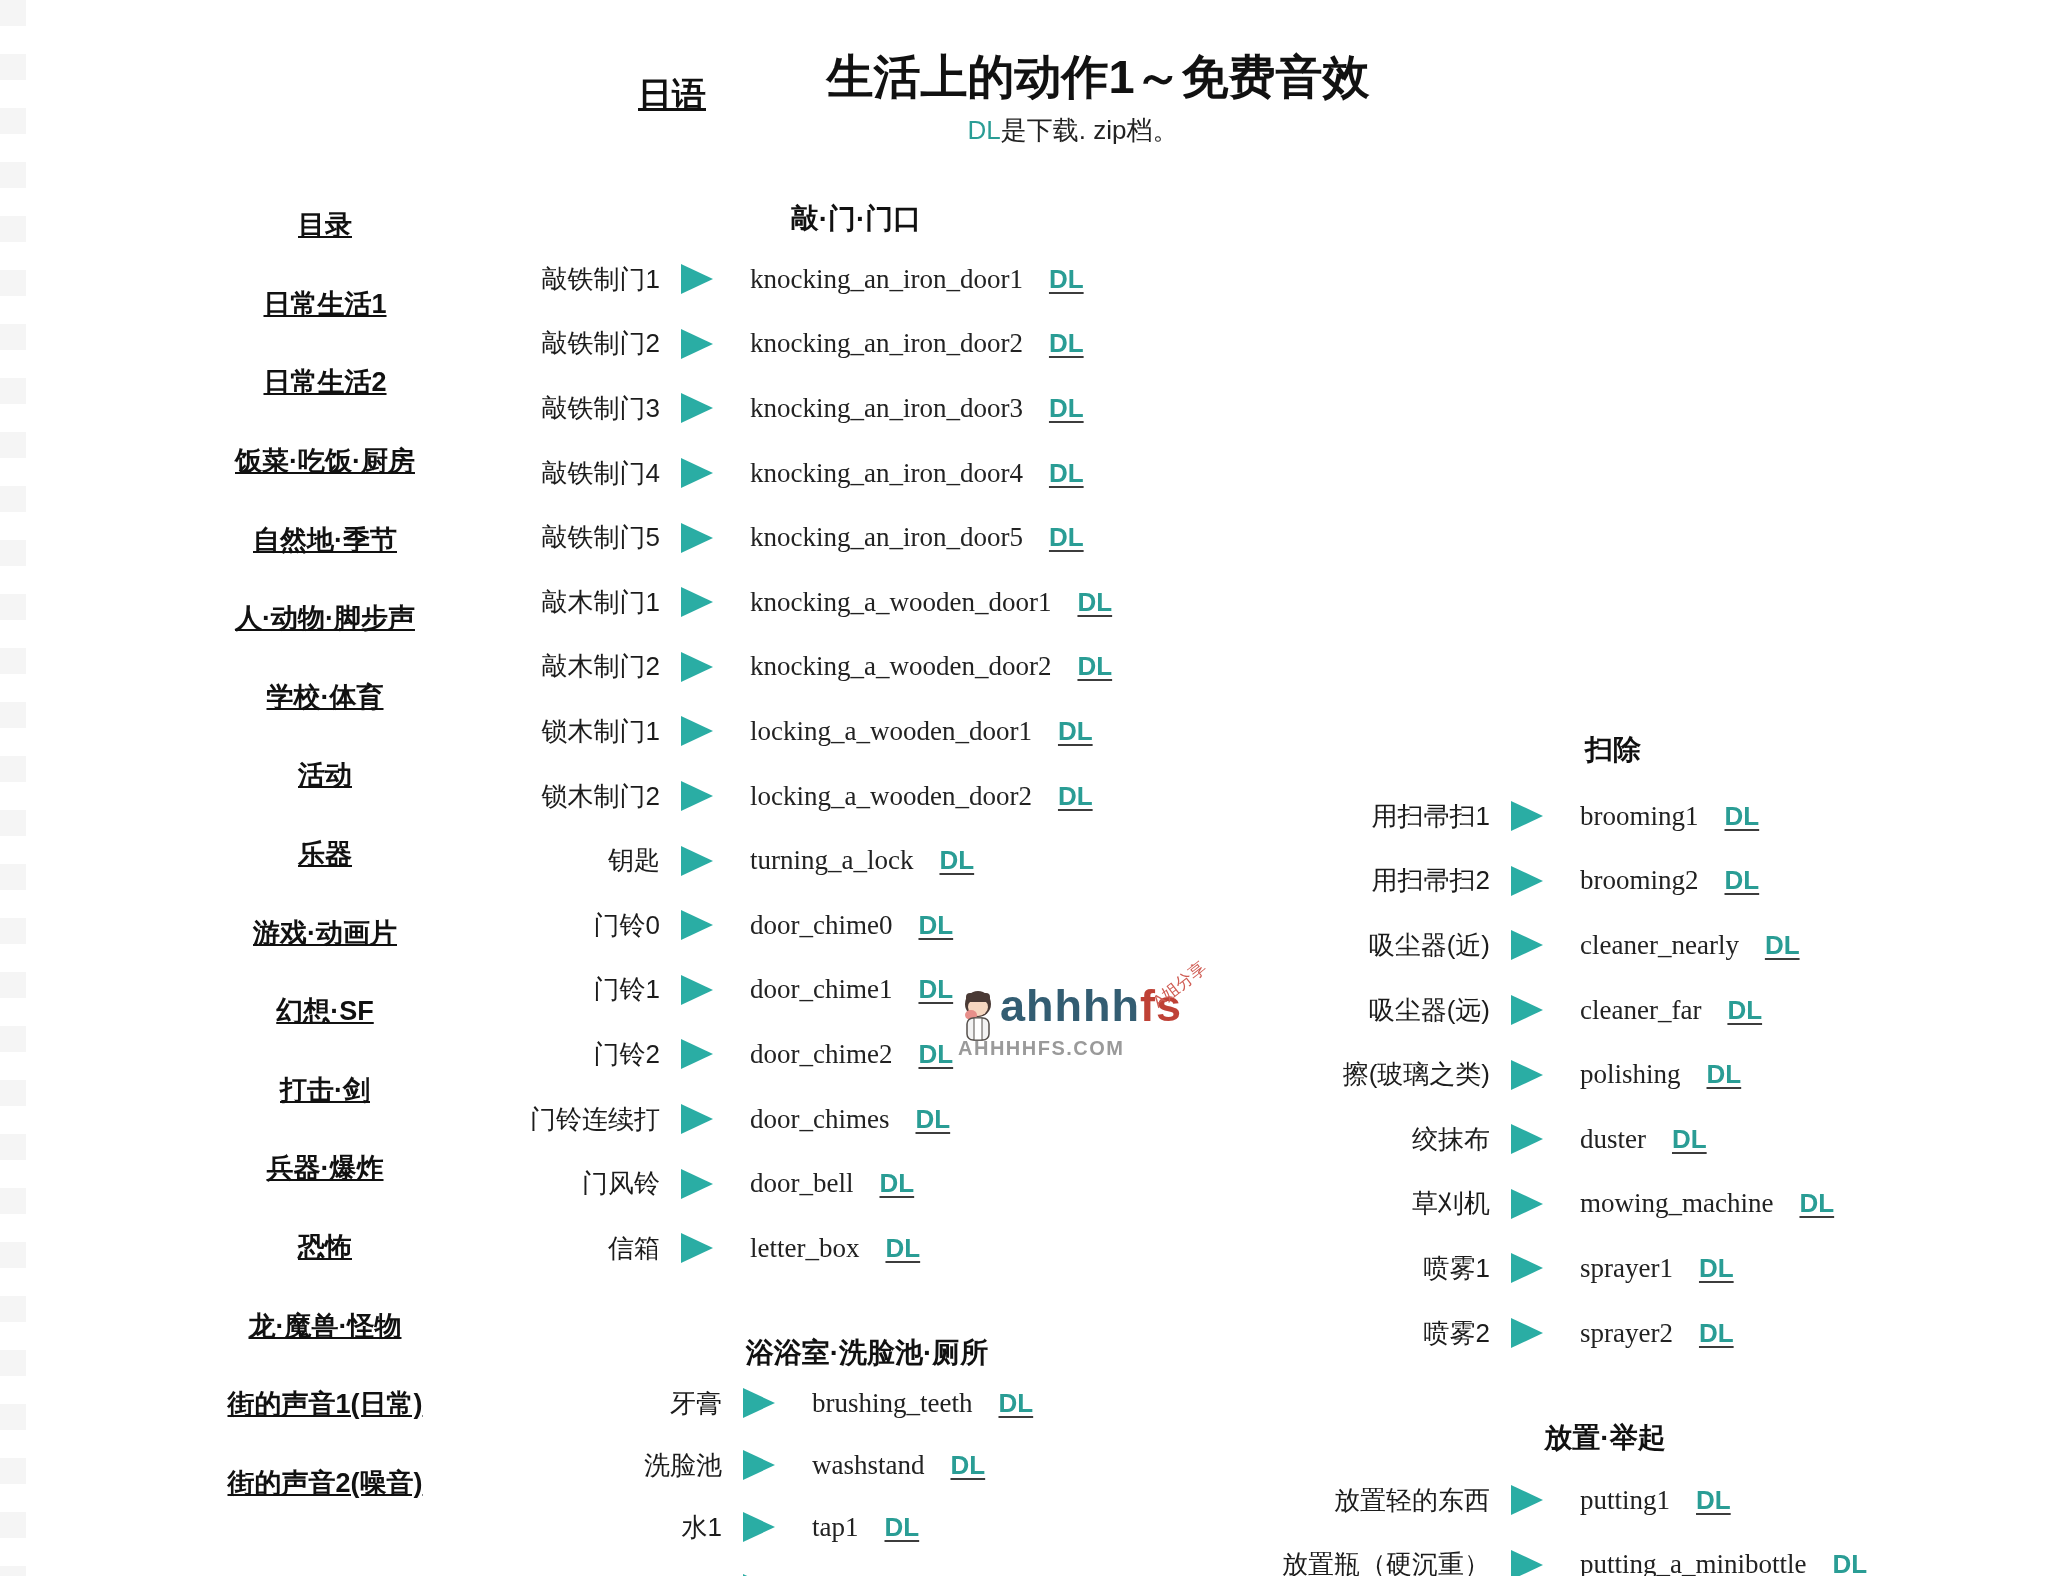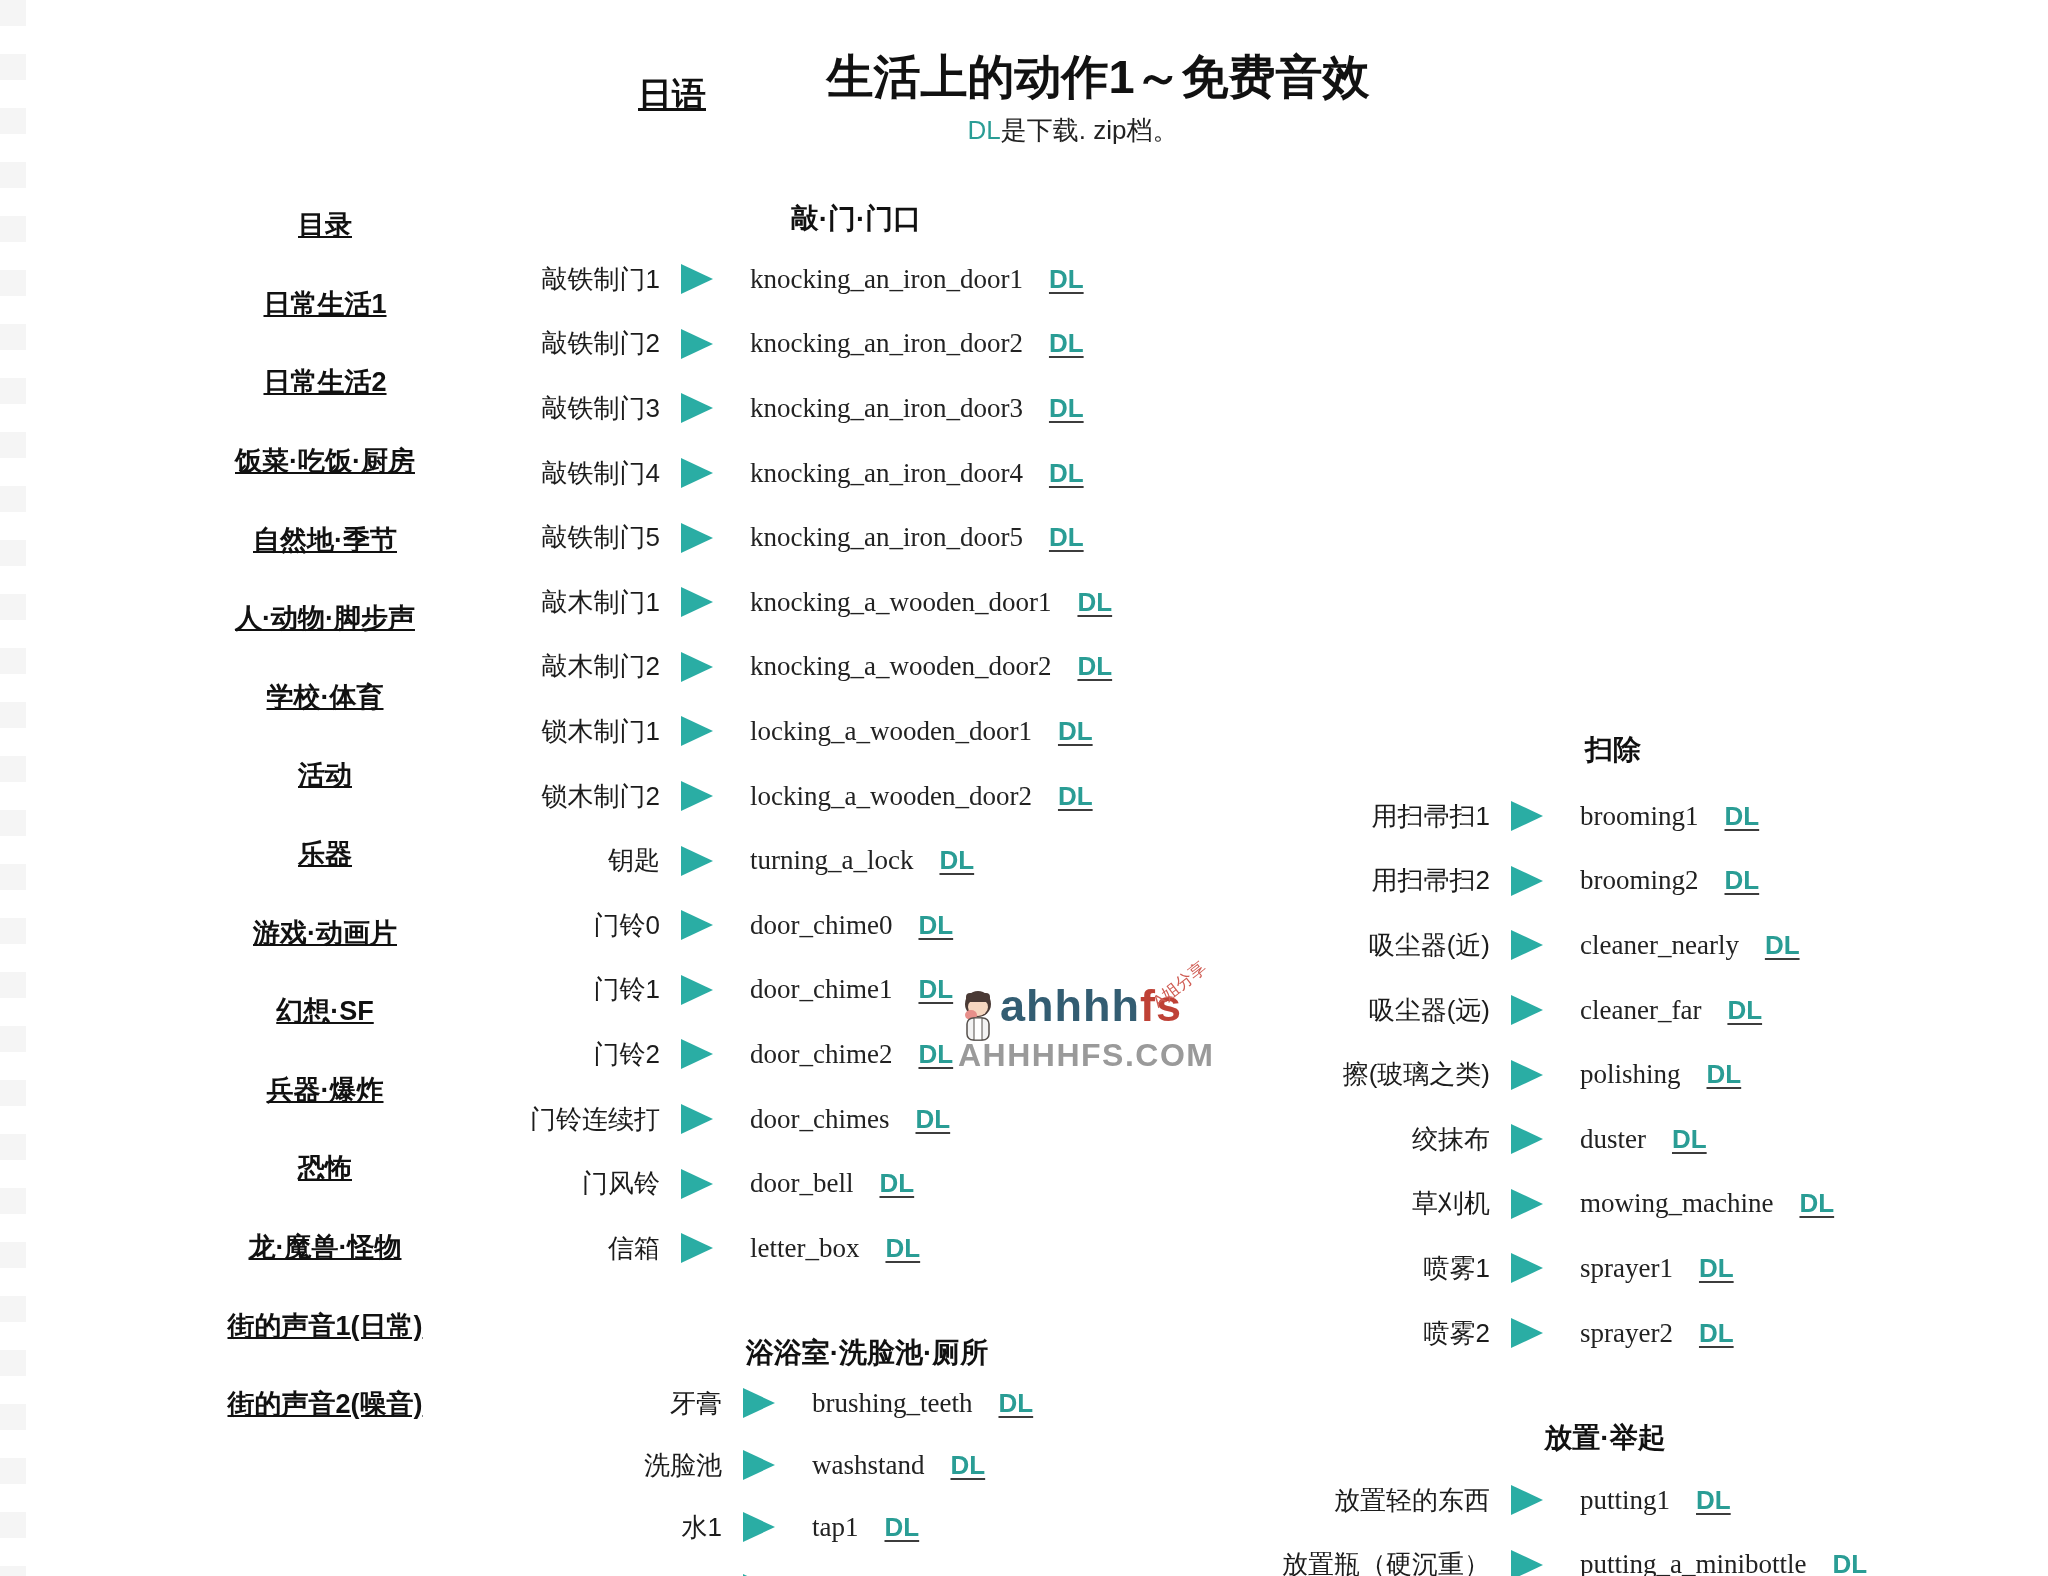--- a/index.html
+++ b/index.html
@@ -71,21 +71,21 @@
     position:absolute; left:42px; top:0; font-size:45px; font-weight:700;
     letter-spacing:1px; white-space:nowrap;
   }
   .wm-a  { color:#335d72; }
   .wm-fs { color:#bf4136; }
   .wm-badge {
     position:absolute; left:204px; top:10px; color:#cf5b52; font-size:17px;
     transform:rotate(-38deg); transform-origin:left bottom; white-space:nowrap;
   }
   .wm-domain {
-    position:absolute; left:0; top:57px; color:#9a9a9a; font-size:32px;
+    position:absolute; left:0; top:57px; color:#9a9a9a; font-size:20px;
     font-weight:700; letter-spacing:1.5px; white-space:nowrap;
   }
 </style>
 </head>
 <body>
 
 <div class="page">
   <div class="edge-strip"></div>
 
   <a class="lang">日语</a>
@@ -131,20 +131,23 @@
   </div>
 
   <div class="side-item">
     <a>游戏·动画片</a>
   </div>
 
   <div class="side-item">
     <a>幻想·SF</a>
   </div>
 
+  <div class="side-item">
+    <a>打击·剑</a>
+  </div>
 
   <div class="side-item">
     <a>兵器·爆炸</a>
   </div>
 
   <div class="side-item">
     <a>恐怖</a>
   </div>
 
   <div class="side-item">

